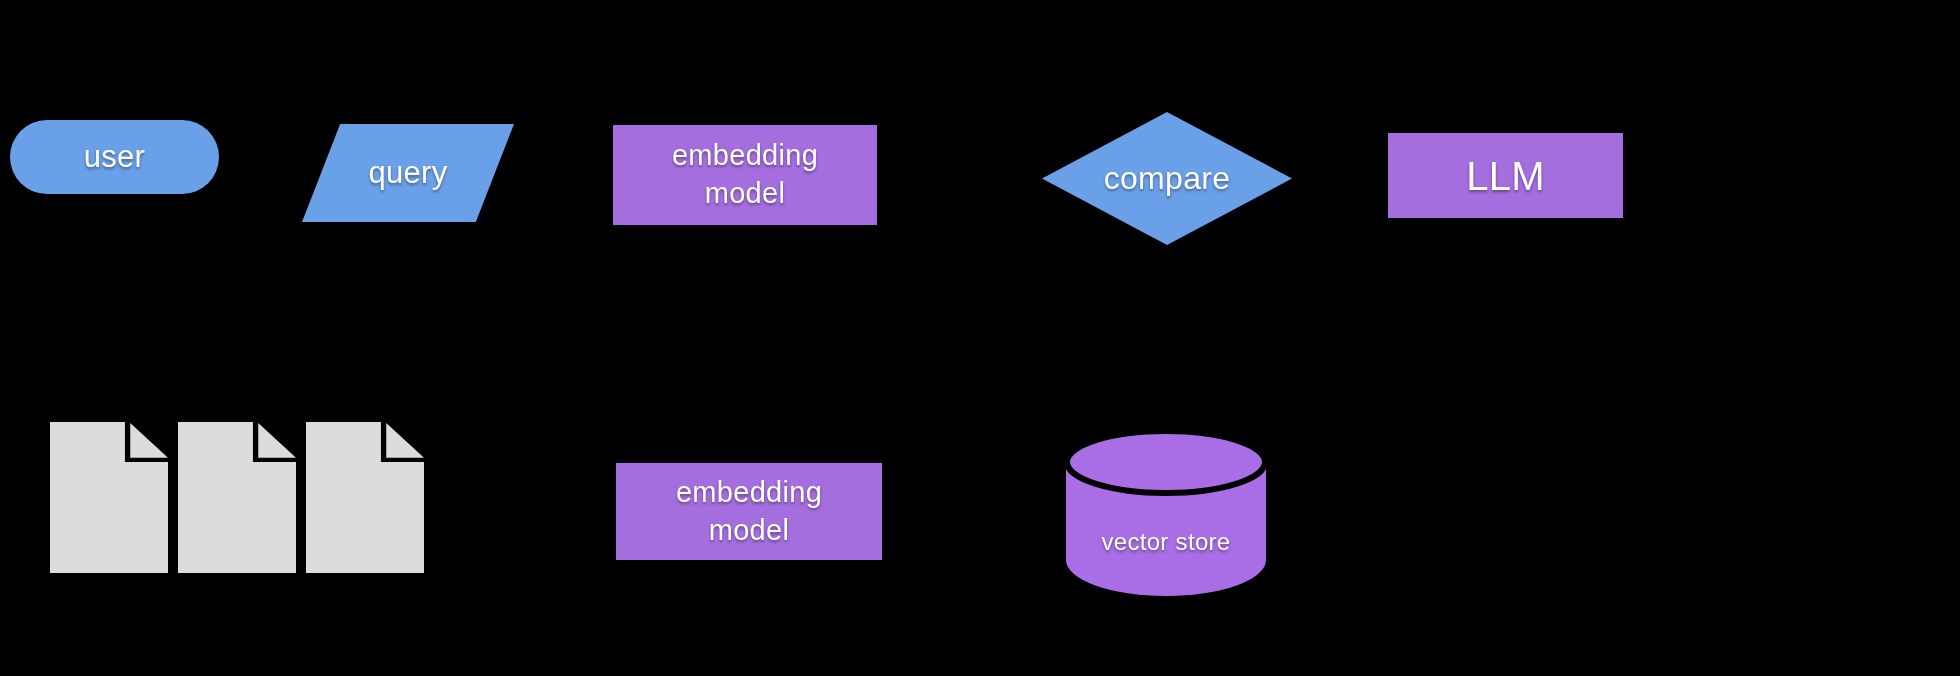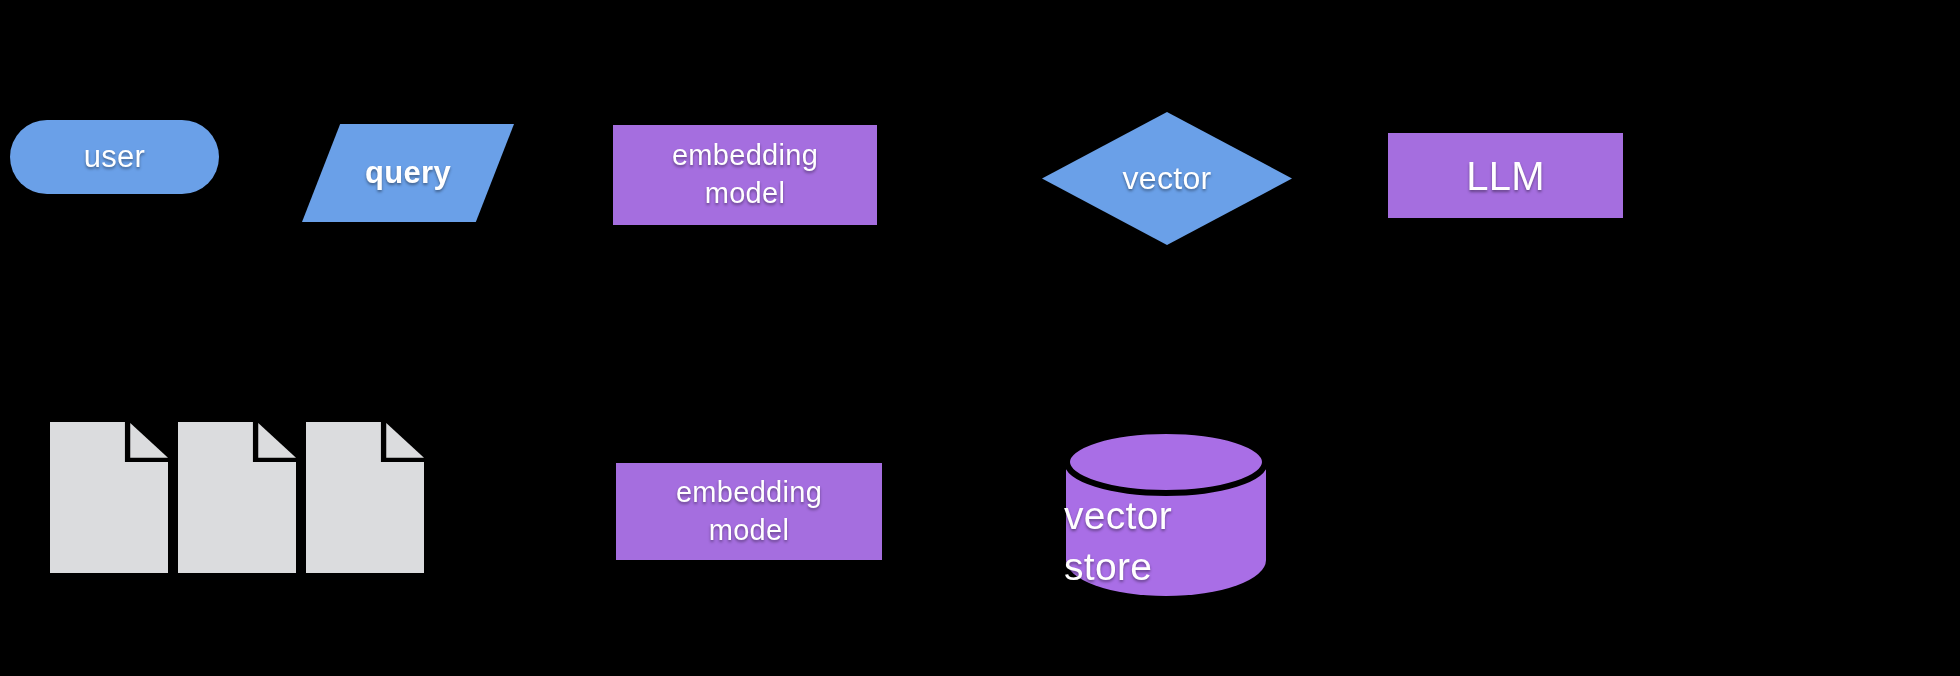--- a/index.html
+++ b/index.html
@@ -31,21 +31,20 @@
     text-shadow: 0 2px 3px rgba(0,0,0,0.40);
     letter-spacing: 0.3px;
   }
   .blue   { background: var(--blue, #6aa0e8); }
   .purple { background: var(--purple, #a56edf); }
 
   .stadium { border-radius: 51px; }
 
   .parallelogram {
     clip-path: polygon(18% 0, 100% 0, 82% 100%, 0 100%);
-    font-weight: bold;
   }
   .diamond {
     clip-path: polygon(50% 0, 100% 50%, 50% 100%, 0 50%);
   }
 
   
   #documents-group {
     position: absolute;
     left: 50px;
     top: 422px;
@@ -85,21 +84,21 @@
   #node-vector-store .label {
     position: absolute;
     left: 0;
     right: 0;
     top: 68px;
     bottom: 10px;
     display: flex;
     align-items: center;
     justify-content: center;
     color: var(--text, #fff);
-    font-size: 39px;
+    font-size: 24px;
   }
 
   
   #node-user      { left: 10px;   top: 120px; width: 209px; height: 74px; font-size: 31px; }
   #node-query     { left: 302px;  top: 124px; width: 212px; height: 98px;  font-size: 31px; }
   #node-embedding-model-top { left: 613px; top: 125px; width: 264px; height: 100px; font-size: 29px; }
   #node-compare   { left: 1042px; top: 112px; width: 250px; height: 133px; font-size: 32px; }
   #node-llm       { left: 1388px; top: 133px; width: 235px; height: 85px;  font-size: 40px; }
   #node-response  { left: 1695px; top: 130px; width: 194px; height: 102px; font-size: 30px; }
   #node-embedding-model-bottom { left: 616px; top: 463px; width: 266px; height: 97px; font-size: 29px; }
@@ -116,21 +115,21 @@
   <div class="node parallelogram blue" id="node-query">
     <span class="label">query</span>
   </div>
 
   <div class="node purple" id="node-embedding-model-top">
     <span class="label">embedding
 model</span>
   </div>
 
   <div class="node diamond blue" id="node-compare">
-    <span class="label">vector</span>
+    <span class="label">compare</span>
   </div>
 
   <div class="node purple" id="node-llm">
     <span class="label">LLM</span>
   </div>
 
 
   <div id="documents-group">
       <div class="doc">
         <div class="page"></div>

